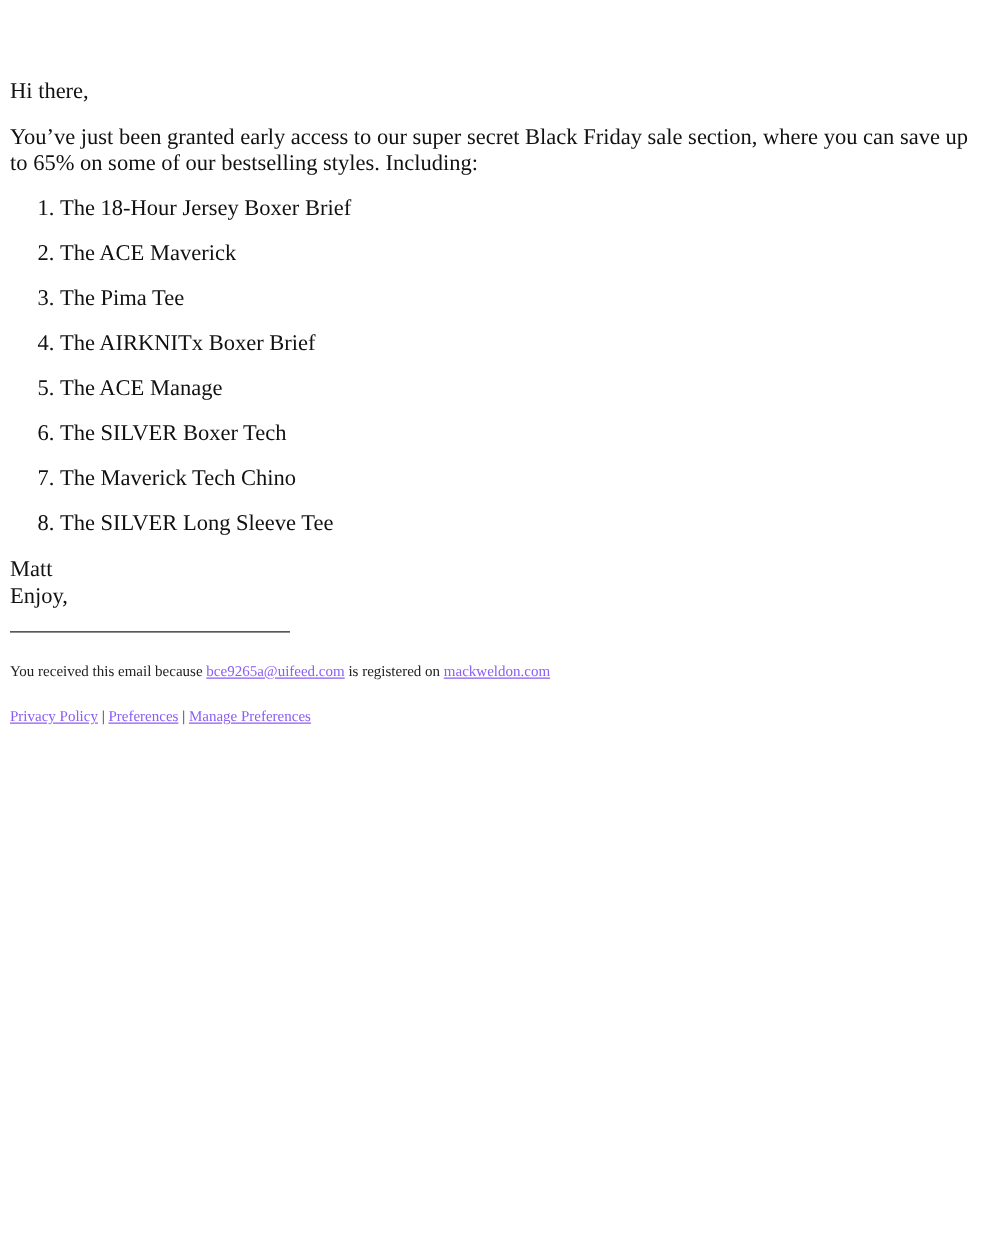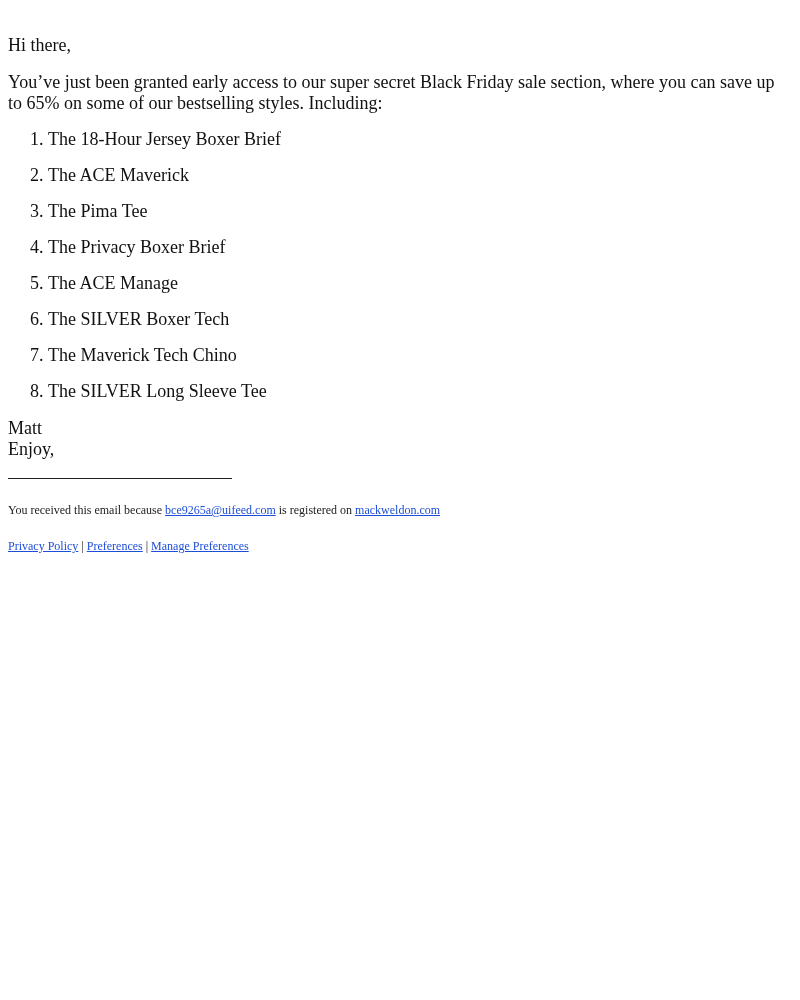--- a/index.html
+++ b/index.html
@@ -3,51 +3,51 @@
   <meta charset="utf-8">
   <style>
     html, body { margin: 0; padding: 0; background: #ffffff; }
     body {
       width: 800px; height: 1000px; overflow: hidden;
       font-family: "Liberation Serif", serif;
       color: #111111;
       font-size: 18px;
       line-height: 21px;
     }
-    .wrap { padding: 35px 8px 0 8px; }
+    .wrap { padding: 62px 8px 0 8px; }
     p { margin: 0; }
     .greeting { margin-bottom: 16px; }
     .intro { margin-bottom: 4px; width: 775px; }
     ol.products {
       margin: 0 0 16px 0;
       padding-left: 40px;
     }
     ol.products li { line-height: 21px; margin-top: 15px; }
     .signoff { margin-bottom: 18px; }
     .rule {
       width: 224px; height: 0;
       border-top: 1px solid #222;
       margin: 0 0 24px 0;
     }
     .footer { font-size: 12px; line-height: 14px; color: #222; }
-    .footer a { color: #1d4ed8; text-decoration: underline; }
+    .footer a { color: #8b5cf6; text-decoration: underline; }
     .footer .received { margin-bottom: 22px; }
   </style>
 </head>
 <body>
 
 <div class="wrap">
   <p class="greeting">Hi there,</p>
   <p class="intro">You’ve just been granted early access to our super secret Black Friday sale section, where you can save up to 65% on some of our bestselling styles. Including:</p>
 
   <ol class="products">
     <li>The 18-Hour Jersey Boxer Brief</li>
     <li>The ACE Maverick</li>
     <li>The Pima Tee</li>
-    <li>The Privacy Boxer Brief</li>
+    <li>The AIRKNITx Boxer Brief</li>
     <li>The ACE Manage</li>
     <li>The SILVER Boxer Tech</li>
     <li>The Maverick Tech Chino</li>
     <li>The SILVER Long Sleeve Tee</li>
   </ol>
 
   <div class="signoff">
     <div>Matt</div>
     <div>Enjoy,</div>
   </div>

